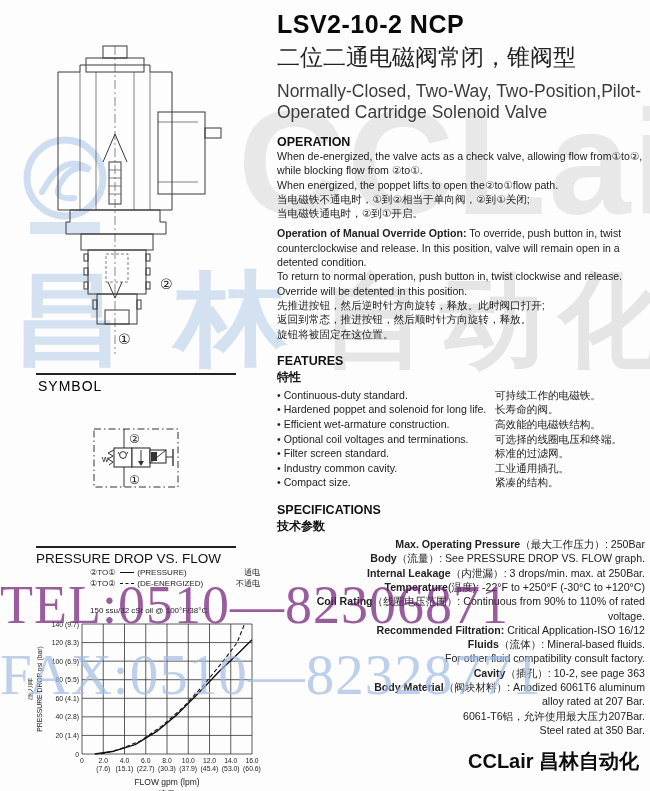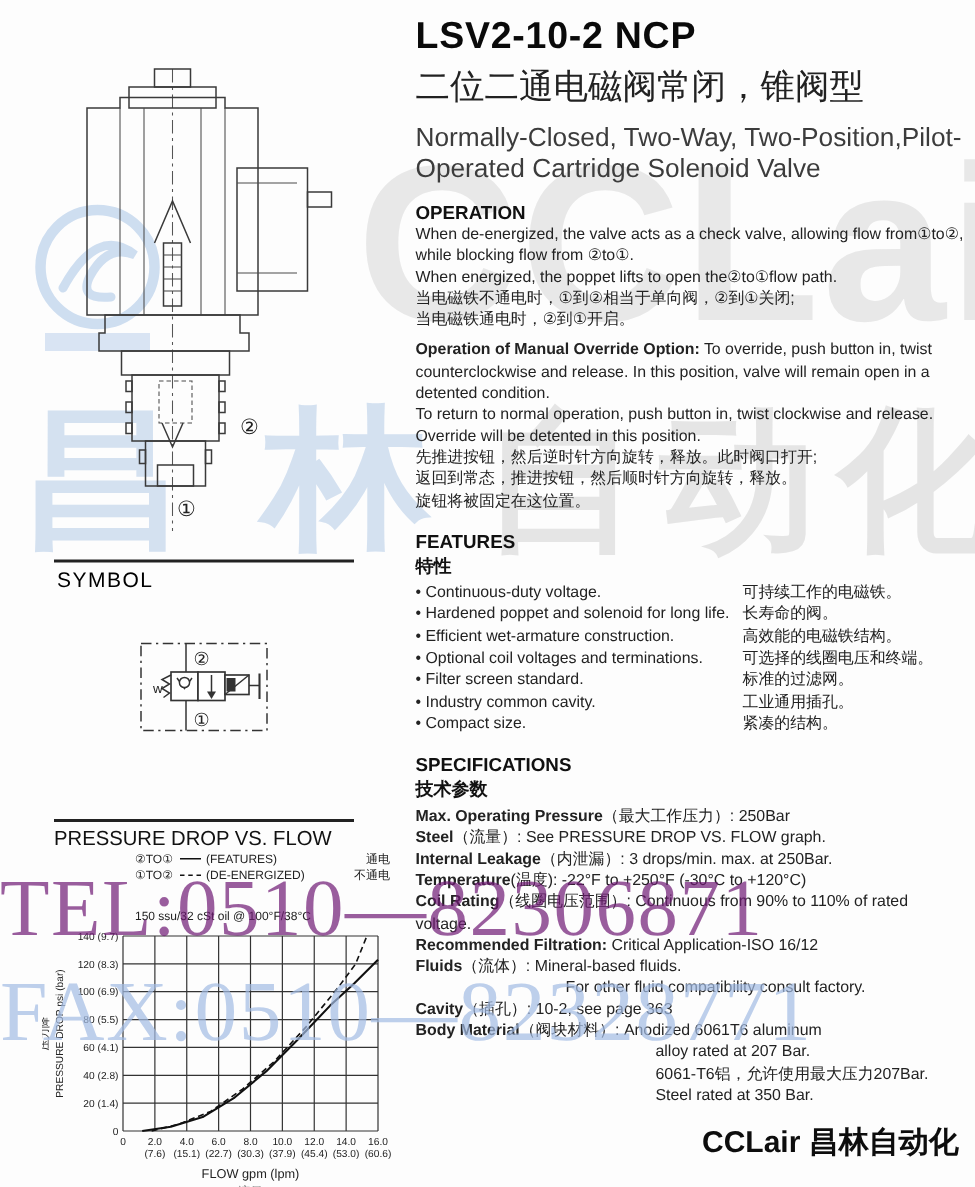--- a/index.html
+++ b/index.html
@@ -42,21 +42,21 @@
   .title-en{font-size:17.5px;line-height:20.5px;color:#3c3c3c;margin-top:8px;}
   .sec-h{font-size:12.5px;font-weight:bold;color:#111;margin-top:13px;}
   .sec-h-zh{font-size:12px;font-weight:bold;color:#111;margin-top:1px;}
   .op-p{font-size:10.6px;line-height:14.3px;color:#222;}
   .op-gap{margin-top:6px;}
   .feat-list{margin-top:2px;}
   .feat-row{position:relative;font-size:10.6px;line-height:14.6px;color:#222;}
   .feat-en::before{content:"• ";}
   .feat-zh{position:absolute;left:218px;top:0;}
   .spec-list{margin-top:2px;}
-  .spec-line{font-size:10.6px;line-height:14.3px;color:#222;}
+  .spec-line{font-size:10.6px;line-height:14.3px;color:#222;text-align:right;}
   svg{display:block;}
   .lw{stroke:#3a3a3a;fill:none;stroke-width:1;}
   .lt{stroke:#4a4a4a;fill:none;stroke-width:.7;}
 </style>
 </head>
 <body>
 
 <div class="wm wm-gray-brand">CCLair</div>
 <div class="wm wm-gray-zh">自动化</div>
 <div class="wm wm-blue-zh">昌林</div>
@@ -142,21 +142,21 @@
   </svg>
 </div>
 
 <div class="rule rule-chart"></div>
 <div class="h-chart">PRESSURE DROP VS. FLOW</div>
 <div class="chart">
   <div class="legend" id="legend">
       <div class="leg-row">
         <span class="leg-ports">②TO①</span>
         <span class="leg-line"></span>
-        <span class="leg-mode">(FEATURES)</span>
+        <span class="leg-mode">(PRESSURE)</span>
         <span class="leg-zh">通电</span>
       </div>
       <div class="leg-row">
         <span class="leg-ports">①TO②</span>
         <span class="leg-line dashed"></span>
         <span class="leg-mode">(DE-ENERGIZED)</span>
         <span class="leg-zh">不通电</span>
       </div>
     </div>
   <div class="leg-note">150 ssu/32 cSt oil @ 100°F/38°C</div>
@@ -226,34 +226,34 @@
       <div class="op-p op-gap"><b>Operation of Manual Override Option:</b> To override, push button in, twist counterclockwise and release. In this position, valve will remain open in a detented condition.</div>
       <div class="op-p">To return to normal operation, push button in, twist clockwise and release. Override will be detented in this position.</div>
       <div class="op-p">先推进按钮，然后逆时针方向旋转，释放。此时阀口打开;</div>
       <div class="op-p">返回到常态，推进按钮，然后顺时针方向旋转，释放。</div>
       <div class="op-p">旋钮将被固定在这位置。</div>
     </div>
 
   <div class="sec-h">FEATURES</div>
   <div class="sec-h-zh">特性</div>
   <div class="feat-list" id="feat-list">
-      <div class="feat-row"><span class="feat-en">Continuous-duty voltage.</span><span class="feat-zh">可持续工作的电磁铁。</span></div>
+      <div class="feat-row"><span class="feat-en">Continuous-duty standard.</span><span class="feat-zh">可持续工作的电磁铁。</span></div>
       <div class="feat-row"><span class="feat-en">Hardened poppet and solenoid for long life.</span><span class="feat-zh">长寿命的阀。</span></div>
       <div class="feat-row"><span class="feat-en">Efficient wet-armature construction.</span><span class="feat-zh">高效能的电磁铁结构。</span></div>
       <div class="feat-row"><span class="feat-en">Optional coil voltages and terminations.</span><span class="feat-zh">可选择的线圈电压和终端。</span></div>
       <div class="feat-row"><span class="feat-en">Filter screen standard.</span><span class="feat-zh">标准的过滤网。</span></div>
       <div class="feat-row"><span class="feat-en">Industry common cavity.</span><span class="feat-zh">工业通用插孔。</span></div>
       <div class="feat-row"><span class="feat-en">Compact size.</span><span class="feat-zh">紧凑的结构。</span></div>
     </div>
 
   <div class="sec-h">SPECIFICATIONS</div>
   <div class="sec-h-zh">技术参数</div>
   <div class="spec-list" id="spec-list">
       <div class="spec-line"><b>Max. Operating Pressure</b>（最大工作压力）: 250Bar</div>
-      <div class="spec-line"><b>Steel</b>（流量）: See PRESSURE DROP VS. FLOW graph.</div>
+      <div class="spec-line"><b>Body</b>（流量）: See PRESSURE DROP VS. FLOW graph.</div>
       <div class="spec-line"><b>Internal Leakage</b>（内泄漏）: 3 drops/min. max. at 250Bar.</div>
       <div class="spec-line"><b>Temperature</b>(温度): -22°F to +250°F (-30°C to +120°C)</div>
       <div class="spec-line"><b>Coil Rating</b>（线圈电压范围）: Continuous from 90% to 110% of rated voltage.</div>
       <div class="spec-line"><b>Recommended Filtration:</b> Critical Application-ISO 16/12</div>
       <div class="spec-line"><b>Fluids</b>（流体）: Mineral-based fluids.</div>
       <div class="spec-line" style="padding-left: 100px;">For other fluid compatibility consult factory.</div>
       <div class="spec-line"><b>Cavity</b>（插孔）: 10-2, see page 363</div>
       <div class="spec-line"><b>Body Material</b>（阀块材料）: Anodized 6061T6 aluminum</div>
       <div class="spec-line" style="padding-left: 160px;">alloy rated at 207 Bar.</div>
       <div class="spec-line" style="padding-left: 160px;">6061-T6铝，允许使用最大压力207Bar.</div>

